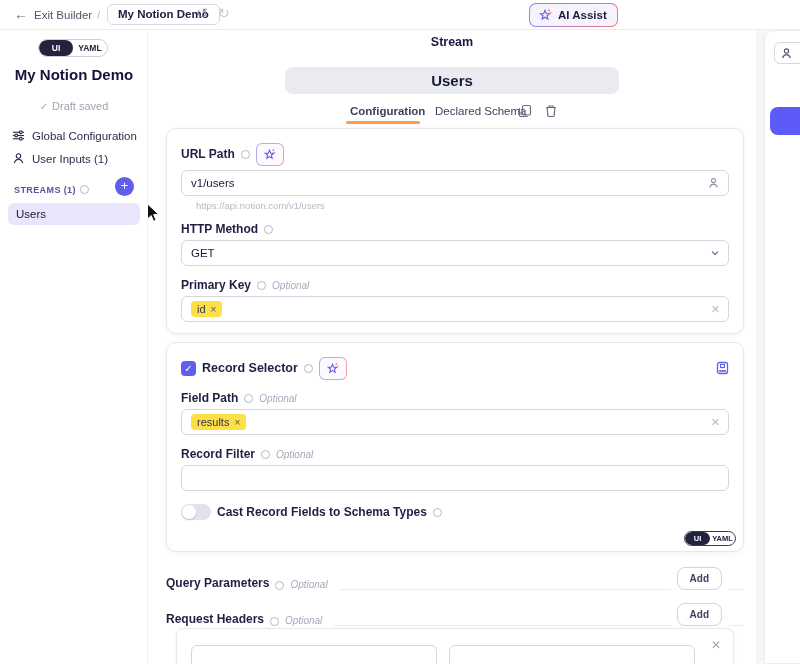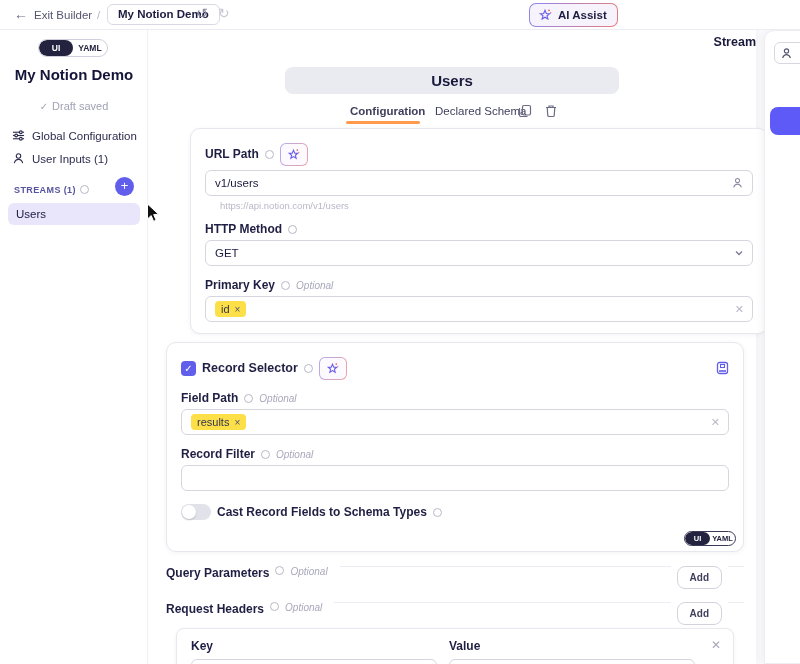--- a/index.html
+++ b/index.html
@@ -46,38 +46,38 @@
   .sb-streams-hdr { position:absolute; left:14px; top:155px; display:flex; align-items:flex-start; gap:4px;
     font-size:9px; font-weight:700; letter-spacing:.4px; color:#56549e; }
   .plus-btn { position:absolute; right:13px; top:147px; width:19px; height:19px; border-radius:50%;
     background:#615eec; color:#fff; font-size:13px; line-height:17px; text-align:center; cursor:pointer; }
   .sb-stream-item { position:absolute; left:8px; top:173px; width:132px; height:22px; line-height:22px;
     padding-left:8px; background:#e9e6fb; border-radius:6px; font-size:11.5px; color:#19193e; cursor:pointer; }
 
   
   .main { position:absolute; top:30px; left:148px; width:608px; height:634px; background:#fff;
     box-shadow:0 0 9px rgba(26,26,61,.06); }
-  .stream-title { position:absolute; top:5px; left:0; width:608px; text-align:right;
+  .stream-title { position:absolute; top:5px; left:0; width:608px; text-align:center;
     font-size:12.5px; font-weight:700; }
   .stream-name-label { position:absolute; top:23px; left:0; width:608px; text-align:center;
     font-size:9.5px; color:#9c9cb0; }
   .stream-name-input { position:absolute; top:37px; left:137px; width:334px; height:27px;
     background:#eaeaf1; border-radius:8px; text-align:center; line-height:27px;
     font-size:15px; font-weight:700; color:#1a1a3d; cursor:text; }
   .tab { position:absolute; top:75px; font-size:11.5px; color:#3f3f5c; cursor:pointer; }
   .tab.t1 { left:202px; font-weight:600;text-align:center; }
   .tab.t2 { left:287px; }
   .tab-underline { position:absolute; top:91px; left:198px; width:74px; height:3px;
     border-radius:2px; background:#ff9a4e; }
   .tab-icon { position:absolute; top:74px; width:14px; height:14px; cursor:pointer; }
   .tab-icon.copy { left:370px; } .tab-icon.trash { left:396px; }
 
   .card { position:absolute; left:18px; width:578px; background:#fff; border:1px solid #e7e7ef;
     border-radius:10px; box-shadow:0 1px 5px rgba(26,26,61,.05); padding:13px 14px; }
-  .card1 { top:98px; height:206px;margin-left:24px; }
+  .card1 { top:98px; height:206px; }
   .card2 { top:312px; height:210px; }
 
   .frow { display:flex; align-items:center; gap:6px; }
   .flabel { font-size:12px; font-weight:700; color:#1f1f44; }
   .optional { font-size:10px; font-style:italic; color:#a8a8bc; }
   .info-i { width:9px; height:9px; border:1px solid #b8b8c8; border-radius:50%; display:inline-block; flex:none; }
 
   .tinput { position:relative; height:26px; border:1px solid #d6d6e0; border-radius:6px; background:#fff;
     display:flex; align-items:center; padding:0 26px 0 9px; font-size:11.5px; color:#1a1a3d; cursor:text; }
   .tinput input { border:0; outline:0; width:100%; font:inherit; color:inherit; background:transparent; }
@@ -93,21 +93,21 @@
   .toggle { width:30px; height:16px; background:#e2e2ea; border-radius:8px; position:relative; flex:none; cursor:pointer; }
   .toggle .knob { position:absolute; left:1px; top:1px; width:14px; height:14px; border-radius:50%;
     background:#fff; box-shadow:0 1px 2px rgba(0,0,0,.18); }
 
   .mini-toggle { position:absolute; right:7px; bottom:5px; width:52px; height:15px; display:flex;
     border:1px solid #3a3a58; border-radius:8px; overflow:hidden; background:#fff; cursor:pointer; }
   .mini-toggle .seg { flex:1; display:flex; align-items:center; justify-content:center;
     font-size:7.5px; font-weight:700; color:#23233f; }
   .mini-toggle .seg.active { background:#23233f; color:#fff; border-radius:7px; }
 
-  .group-row { position:absolute; left:18px; width:578px; height:24px; display:flex; align-items:flex-start; gap:6px; }
+  .group-row { position:absolute; left:18px; width:578px; height:24px; display:flex; align-items:flex-end; gap:6px; }
   .gr-qp { top:536px; } .gr-rh { top:572px; }
   .hline { flex:1; height:1px; background:#ececf2; margin-left:6px; }
   .hline2 { width:16px; height:1px; background:#ececf2; }
   .add-btn { height:23px; padding:0 12px; border:1px solid #d3d3de; border-radius:8px; background:#fff;
     font-size:10px; font-weight:700; color:#3f3f5c; cursor:pointer; }
 
   .kv-card { position:absolute; left:28px; top:598px; width:558px; height:130px; background:#fff;
     border:1px solid #e8e8ee; border-radius:8px; box-shadow:0 1px 4px rgba(26,26,61,.05); padding:10px 14px; }
   .kv-head { display:flex; font-size:12px; font-weight:700; color:#1f1f44; }
   .kv-head .k { width:258px; } .kv-head .v { flex:1; }
@@ -334,24 +334,20 @@
       <span class="flabel">Request Headers</span>
       <span class="info-i"></span>
       <span class="optional">Optional</span>
       <span class="hline"></span>
       <button class="add-btn">Add</button>
       <span class="hline2"></span>
     </div>
 
     <div class="kv-card">
       <span class="kv-close">✕</span>
-      <div class="kv-head">
-        <span class="k">Key</span>
-        <span class="v">Value</span>
-      </div>
       <div class="kv-inputs">
         <div class="tinput">
           
           
         </div>
         <div class="tinput">
           
           
         </div>
       </div>

